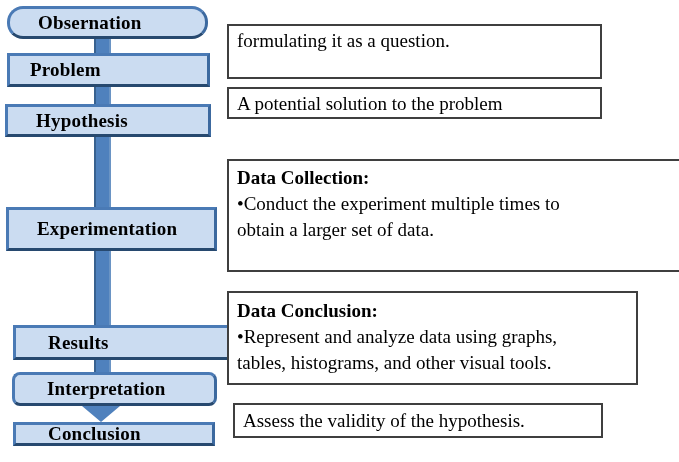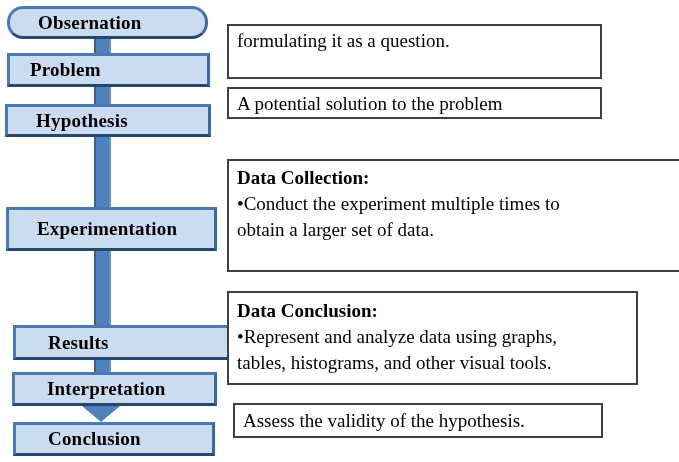--- a/index.html
+++ b/index.html
@@ -52,22 +52,22 @@
     font-weight: bold;
     font-size: 19px;
     color: #000000;
     letter-spacing: 0.2px;
   }
   #step-0 { left: 7px;  top: 6px;   width: 201px; height: 33px; border-radius: 16px; }
   #step-1 { left: 7px;  top: 53px;  width: 203px; height: 34px; padding-left: 20px; }
   #step-2 { left: 5px;  top: 104px; width: 206px; height: 33px; text-align: right; }
   #step-3 { left: 6px;  top: 207px; width: 211px; height: 44px; }
   #step-4 { left: 13px; top: 325px; width: 222px; height: 35px; padding-left: 32px; text-align: right; }
-  #step-5 { left: 12px; top: 372px; width: 205px; height: 34px; padding-left: 32px; }
-  #step-6 { left: 13px; top: 422px; width: 202px; height: 34px; padding-left: 32px; }
+  #step-5 { left: 12px; top: 372px; width: 205px; height: 34px; padding-left: 32px; border-radius: 8px; }
+  #step-6 { left: 13px; top: 422px; width: 202px; height: 24px; padding-left: 32px; }
   
   .note-box {
     position: absolute;
     background: #ffffff;
     border: 2px solid #3f3f3f;
     box-sizing: border-box;
     z-index: 2;
     font-size: 19px;
     color: #000000;
     padding: 2px 8px;

